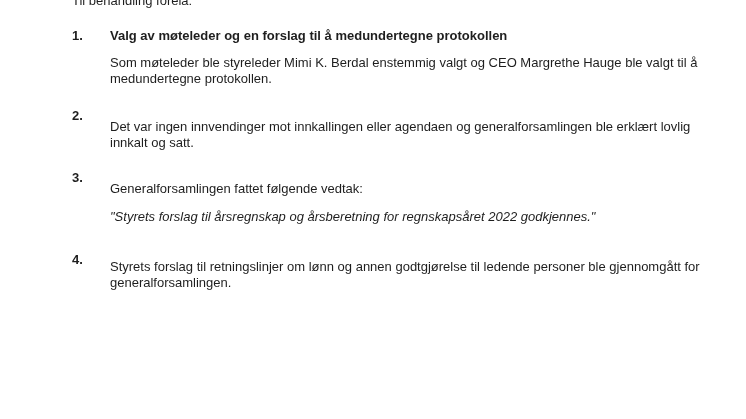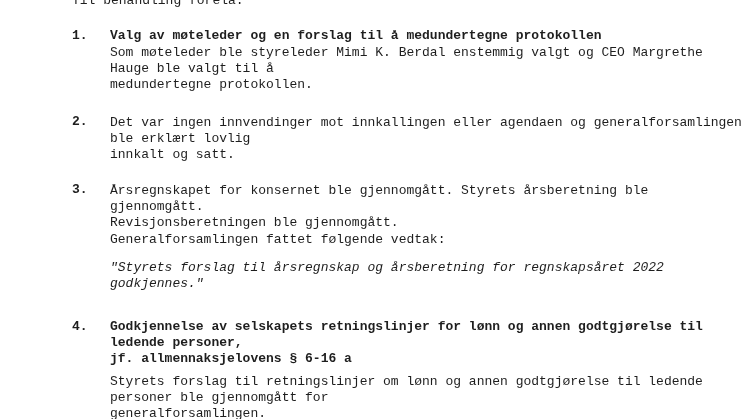--- a/index.html
+++ b/index.html
@@ -14,21 +14,20 @@
     font-size: 13px;
     line-height: 16px;
     color: #1e1e1e;
     position: relative;
   }
   .page {
     position: relative;
     width: 746px;
     height: 350px;
     background: #ffffff;
-    font-family: Liberation Mono, monospace;
   }
   .intro-line {
     position: absolute;
     top: -7px;            
     left: 72px;
     white-space: nowrap;
   }
   .doc {
     position: absolute;
     top: 28px;
@@ -45,21 +44,21 @@
   }
   .item .content {
     flex: 1;
     max-width: 636px;
   }
   .heading {
     font-weight: 700;
     white-space: pre-line;
   }
   .para {
-    margin-top: 1px;
+    margin-top: 11px;
     white-space: pre-line;
   }
   .para.quote {
     margin-top: 12px;
     font-style: italic;
   }
   .para.tight {
     margin-top: 7px;
   }
   #item-2 { margin-top: 21px; }
@@ -88,31 +87,27 @@
       <div class="num">2.</div>
       <div class="content">
         <div class="para">Det var ingen innvendinger mot innkallingen eller agendaen og generalforsamlingen ble erklært lovlig
 innkalt og satt.</div>
       </div>
     </div>
 
     <div class="item" id="item-3">
       <div class="num">3.</div>
       <div class="content">
-        <div class="para">Årsregnskapet for konsernet ble gjennomgått. Styrets årsberetning ble gjennomgått.
-Revisjonsberetningen ble gjennomgått.</div>
         <div class="para">Generalforsamlingen fattet følgende vedtak:</div>
         <div class="para quote">"Styrets forslag til årsregnskap og årsberetning for regnskapsåret 2022 godkjennes."</div>
       </div>
     </div>
 
     <div class="item" id="item-4">
       <div class="num">4.</div>
       <div class="content">
-        <div class="heading">Godkjennelse av selskapets retningslinjer for lønn og annen godtgjørelse til ledende personer,
-jf. allmennaksjelovens § 6-16 a</div>
         <div class="para tight">Styrets forslag til retningslinjer om lønn og annen godtgjørelse til ledende personer ble gjennomgått for
 generalforsamlingen.</div>
       </div>
     </div>
 
   </div>
 </div>
 
 </body></html>

